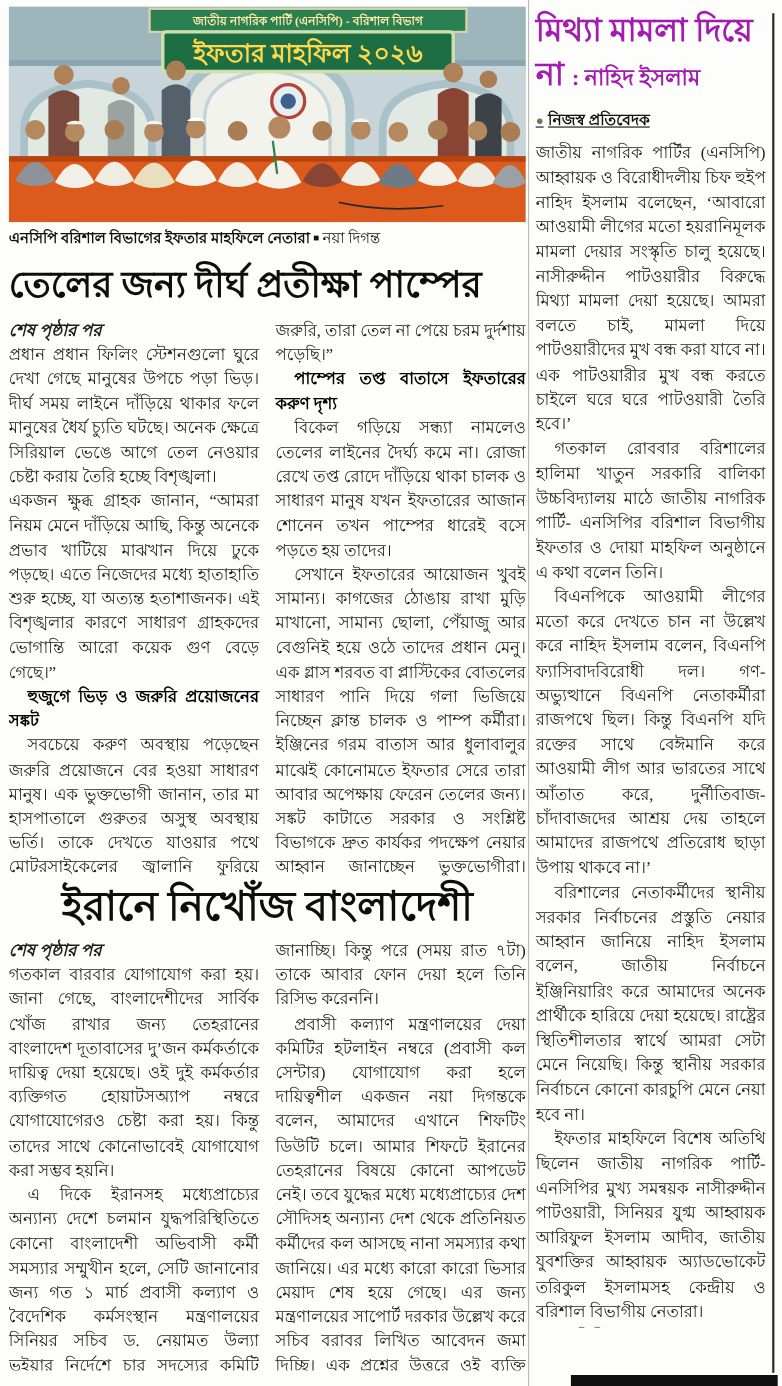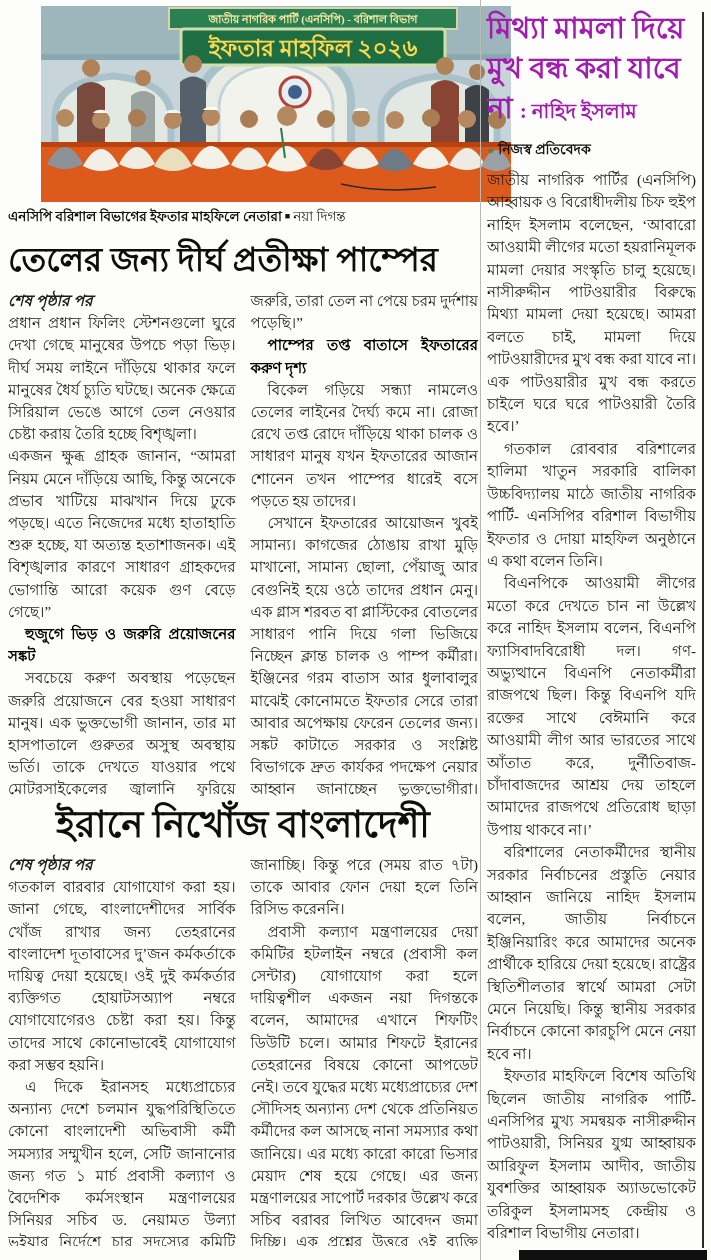--- a/index.html
+++ b/index.html
@@ -3,40 +3,40 @@
 <meta charset="utf-8">
 <style>
   html,body{margin:0;padding:0;}
   .page{
     position:relative; width:711px; height:1260px; overflow:hidden;
     background:#fdfdfb; color:#151515;
     font-family:"Liberation Serif","DejaVu Serif",serif;
   }
   
   .left-zone{position:absolute; left:8px; top:6px; width:470px;}
-  .photo{width:470px; height:196px; position:relative; background:#c9d6da; overflow:hidden;margin-left:33px;}
+  .photo{width:470px; height:196px; position:relative; background:#c9d6da; overflow:hidden;}
   .photo svg{display:block;}
   .caption{margin-top:5px; font-size:13.5px; line-height:18px; font-weight:700; color:#111;}
   .caption .sq{font-size:9px; vertical-align:2px; padding:0 3px;}
   .caption .credit{font-weight:400;}
   .h1-main{font-size:33px; line-height:44px; font-weight:700; text-align:left; margin:12px 0 8px; color:#0d0d0d;}
   .cols{display:flex; gap:15px;}
   .story1-cols{height:506px; overflow:hidden;}
   .story2-cols{height:392px; overflow:hidden;}
   .col{flex:1; min-width:0; font-size:15px; line-height:22.2px; text-align:justify; color:#1c1c1c;}
   .col p{margin:0;}
   .ind{text-indent:17px;}
   .lead-in{font-weight:700; font-style:italic; font-size:15.5px;}
   .subhead{font-weight:700; text-indent:17px; color:#000000;}
   .h2-main{font-size:37px; line-height:46px; font-weight:700; text-align:center; margin:6px 0 6px; color:#0d0d0d;}
   
   .right-zone{position:absolute; left:487px; top:8px; width:209px;}
   .r-headline{font-size:29px; line-height:40px; font-weight:700; color:#a21caf;}
   .r-headline .suffix{font-size:20px;}
-  .byline{font-size:14px; font-weight:700; margin:7px 0 7px; color:#111;}
+  .byline{font-size:14px; font-weight:700; margin:7px 0 7px; color:#111;text-decoration:underline;}
   .byline .dot{color:#66794f; font-size:12px; padding-right:4px;}
   .r-body{font-size:15px; line-height:22.4px; text-align:justify; height:1078px; overflow:hidden; color:#1c1c1c;}
   .r-body p{margin:0;}
   
   .vrule-mid{position:absolute; left:480px; top:0; width:1px; height:1260px; background:#b9b9b5;}
   .vrule-right{position:absolute; left:702px; top:12px; width:2px; height:1236px; background:#2a2a2a;}
   .black-bar{position:absolute; left:519px; top:1250px; width:188px; height:10px; background:#101010;}
 </style>
 </head>
 <body>
@@ -179,21 +179,20 @@
       <div class="col">
         <p>জানাচ্ছি। কিন্তু পরে (সময় রাত ৭টা) তাকে আবার ফোন দেয়া হলে তিনি রিসিভ করেননি।</p>
         <p class="ind">প্রবাসী কল্যাণ মন্ত্রণালয়ের দেয়া কমিটির হটলাইন নম্বরে (প্রবাসী কল সেন্টার) যোগাযোগ করা হলে দায়িত্বশীল একজন নয়া দিগন্তকে বলেন, আমাদের এখানে শিফটিং ডিউটি চলে। আমার শিফটে ইরানের তেহরানের বিষয়ে কোনো আপডেট নেই। তবে যুদ্ধের মধ্যে মধ্যেপ্রাচ্যের দেশ সৌদিসহ অন্যান্য দেশ থেকে প্রতিনিয়ত কর্মীদের কল আসছে নানা সমস্যার কথা জানিয়ে। এর মধ্যে কারো কারো ভিসার মেয়াদ শেষ হয়ে গেছে। এর জন্য মন্ত্রণালয়ের সাপোর্ট দরকার উল্লেখ করে সচিব বরাবর লিখিত আবেদন জমা দিচ্ছি। এক প্রশ্নের উত্তরে ওই ব্যক্তি বলেন, আমি যতটুকু জানি, ইরানের সর্বশেষ পরিস্থিতি হচ্ছে তেহরানে থাকা আমাদের বাংলাদেশ</p>
       </div>
     </div>
   </div>
 
   <div class="right-zone">
     <div class="r-headline">
       <div>মিথ্যা মামলা দিয়ে</div>
-      <div>মুখ বন্ধ করা যাবে</div>
       <div>
         <span>না</span>
         <span class="suffix">: নাহিদ ইসলাম</span>
       </div>
     </div>
     <div class="byline">
       <span class="dot">●</span><span>নিজস্ব প্রতিবেদক</span>
     </div>
     <div class="r-body">
       <p>জাতীয় নাগরিক পার্টির (এনসিপি) আহ্বায়ক ও বিরোধীদলীয় চিফ হুইপ নাহিদ ইসলাম বলেছেন, ‘আবারো আওয়ামী লীগের মতো হয়রানিমূলক মামলা দেয়ার সংস্কৃতি চালু হয়েছে। নাসীরুদ্দীন পাটওয়ারীর বিরুদ্ধে মিথ্যা মামলা দেয়া হয়েছে। আমরা বলতে চাই, মামলা দিয়ে পাটওয়ারীদের মুখ বন্ধ করা যাবে না। এক পাটওয়ারীর মুখ বন্ধ করতে চাইলে ঘরে ঘরে পাটওয়ারী তৈরি হবে।’</p>

